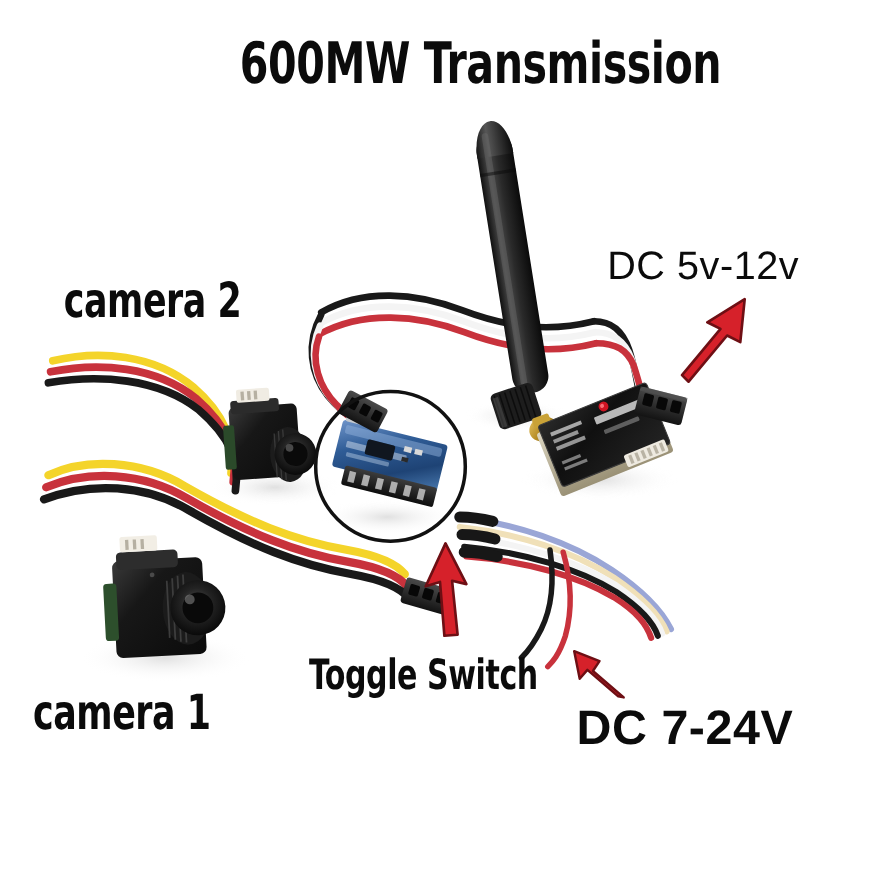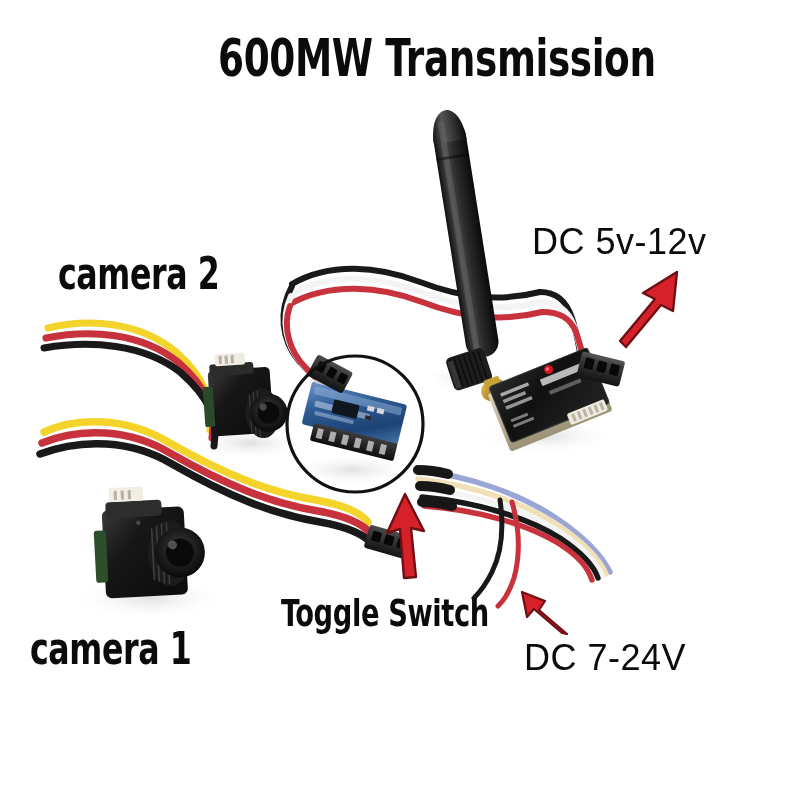--- a/index.html
+++ b/index.html
@@ -33,22 +33,22 @@
   }
   .plain {
     font-family:"Liberation Sans", sans-serif;
     font-weight:400;
     letter-spacing:0.5px;
   }
   #title-label   { left:218px; top:32px;  font-size:52px; }
   #camera2-label { left:58px;  top:252px; font-size:44px; }
   #camera1-label { left:30px;  top:627px; font-size:44px; }
   #toggle-label  { left:281px; top:594px; font-size:38px; }
-  #dc1-label     { left:532px; top:224px; font-size:36px;text-align:right; }
-  #dc2-label     { left:524px; top:640px; font-size:36px; }
+  #dc1-label     { left:552px; top:224px; font-size:36px;text-align:right; }
+  #dc2-label     { left:524px; top:640px; font-size:44px;font-weight:bold; }
 
   
   .svglayer { position:absolute; left:0; top:0; width:800px; height:800px; }
 </style>
 </head>
 <body>
 
 <div id="stage">
 
   <div id="photo">

